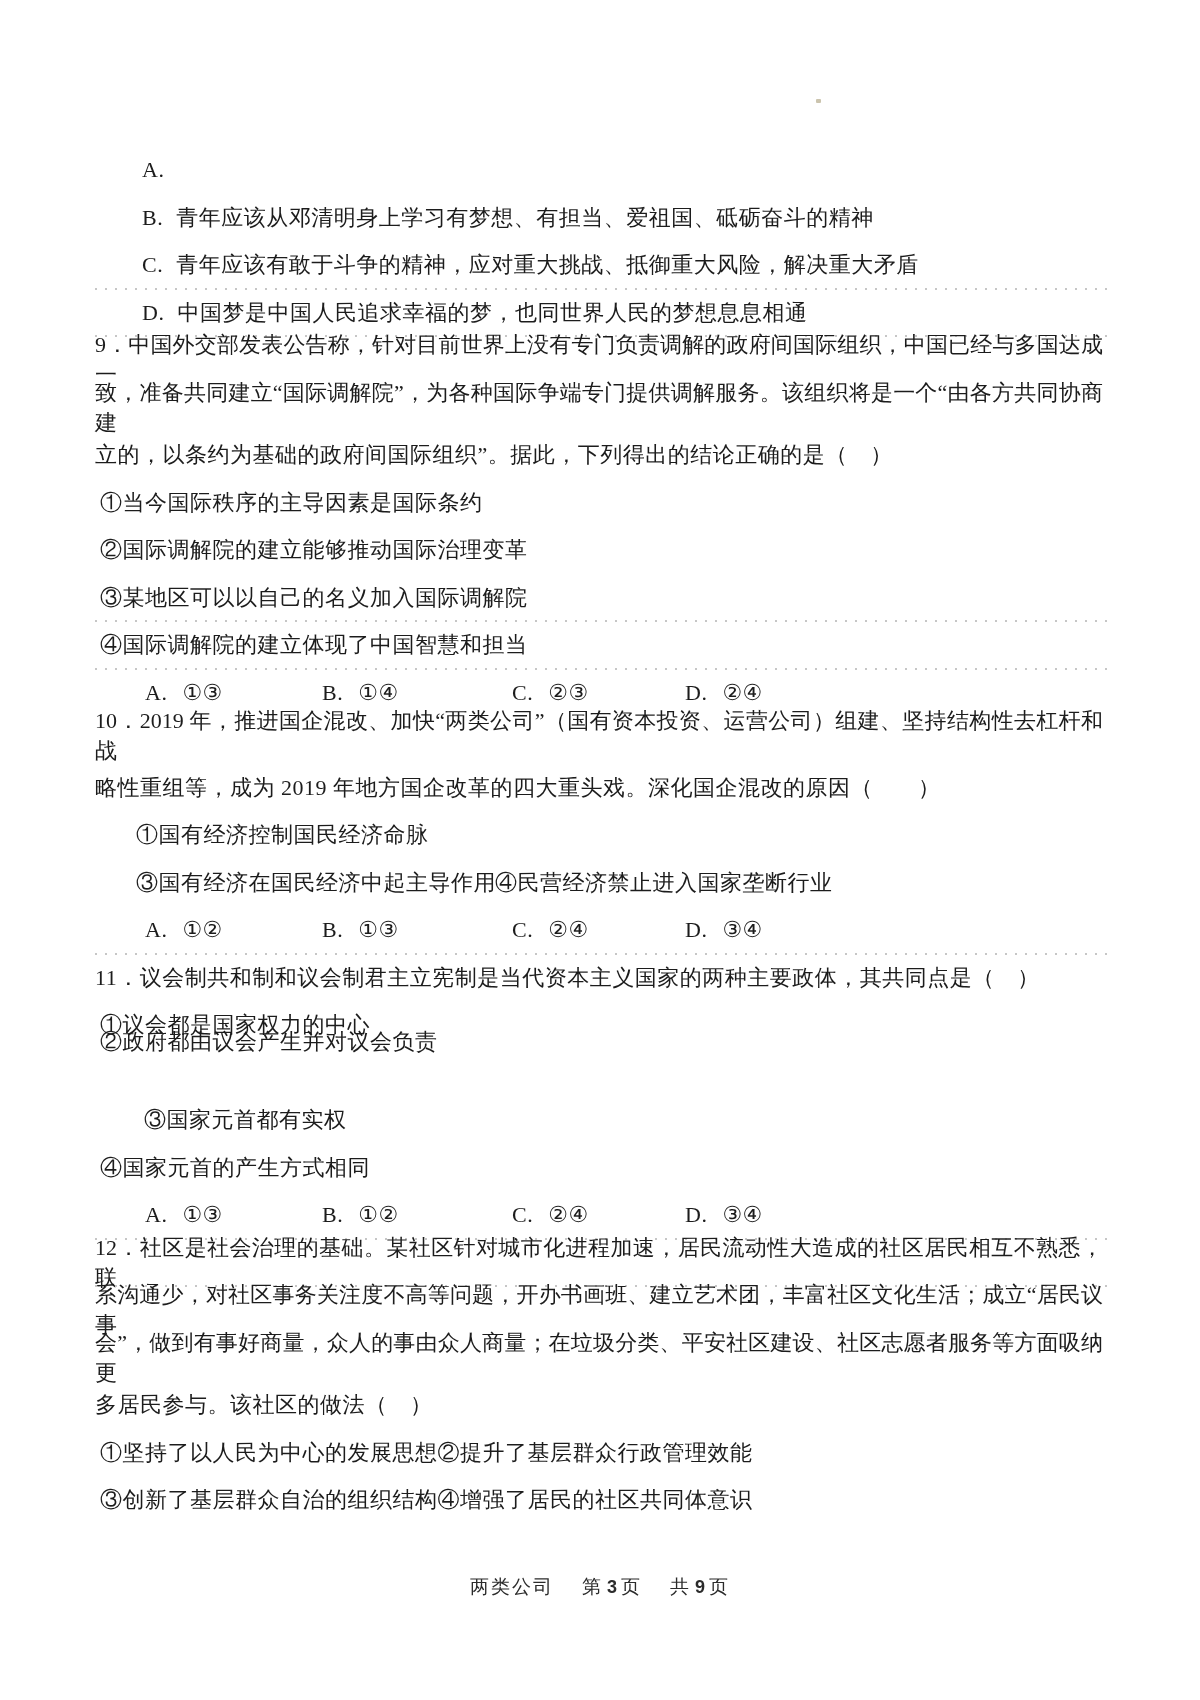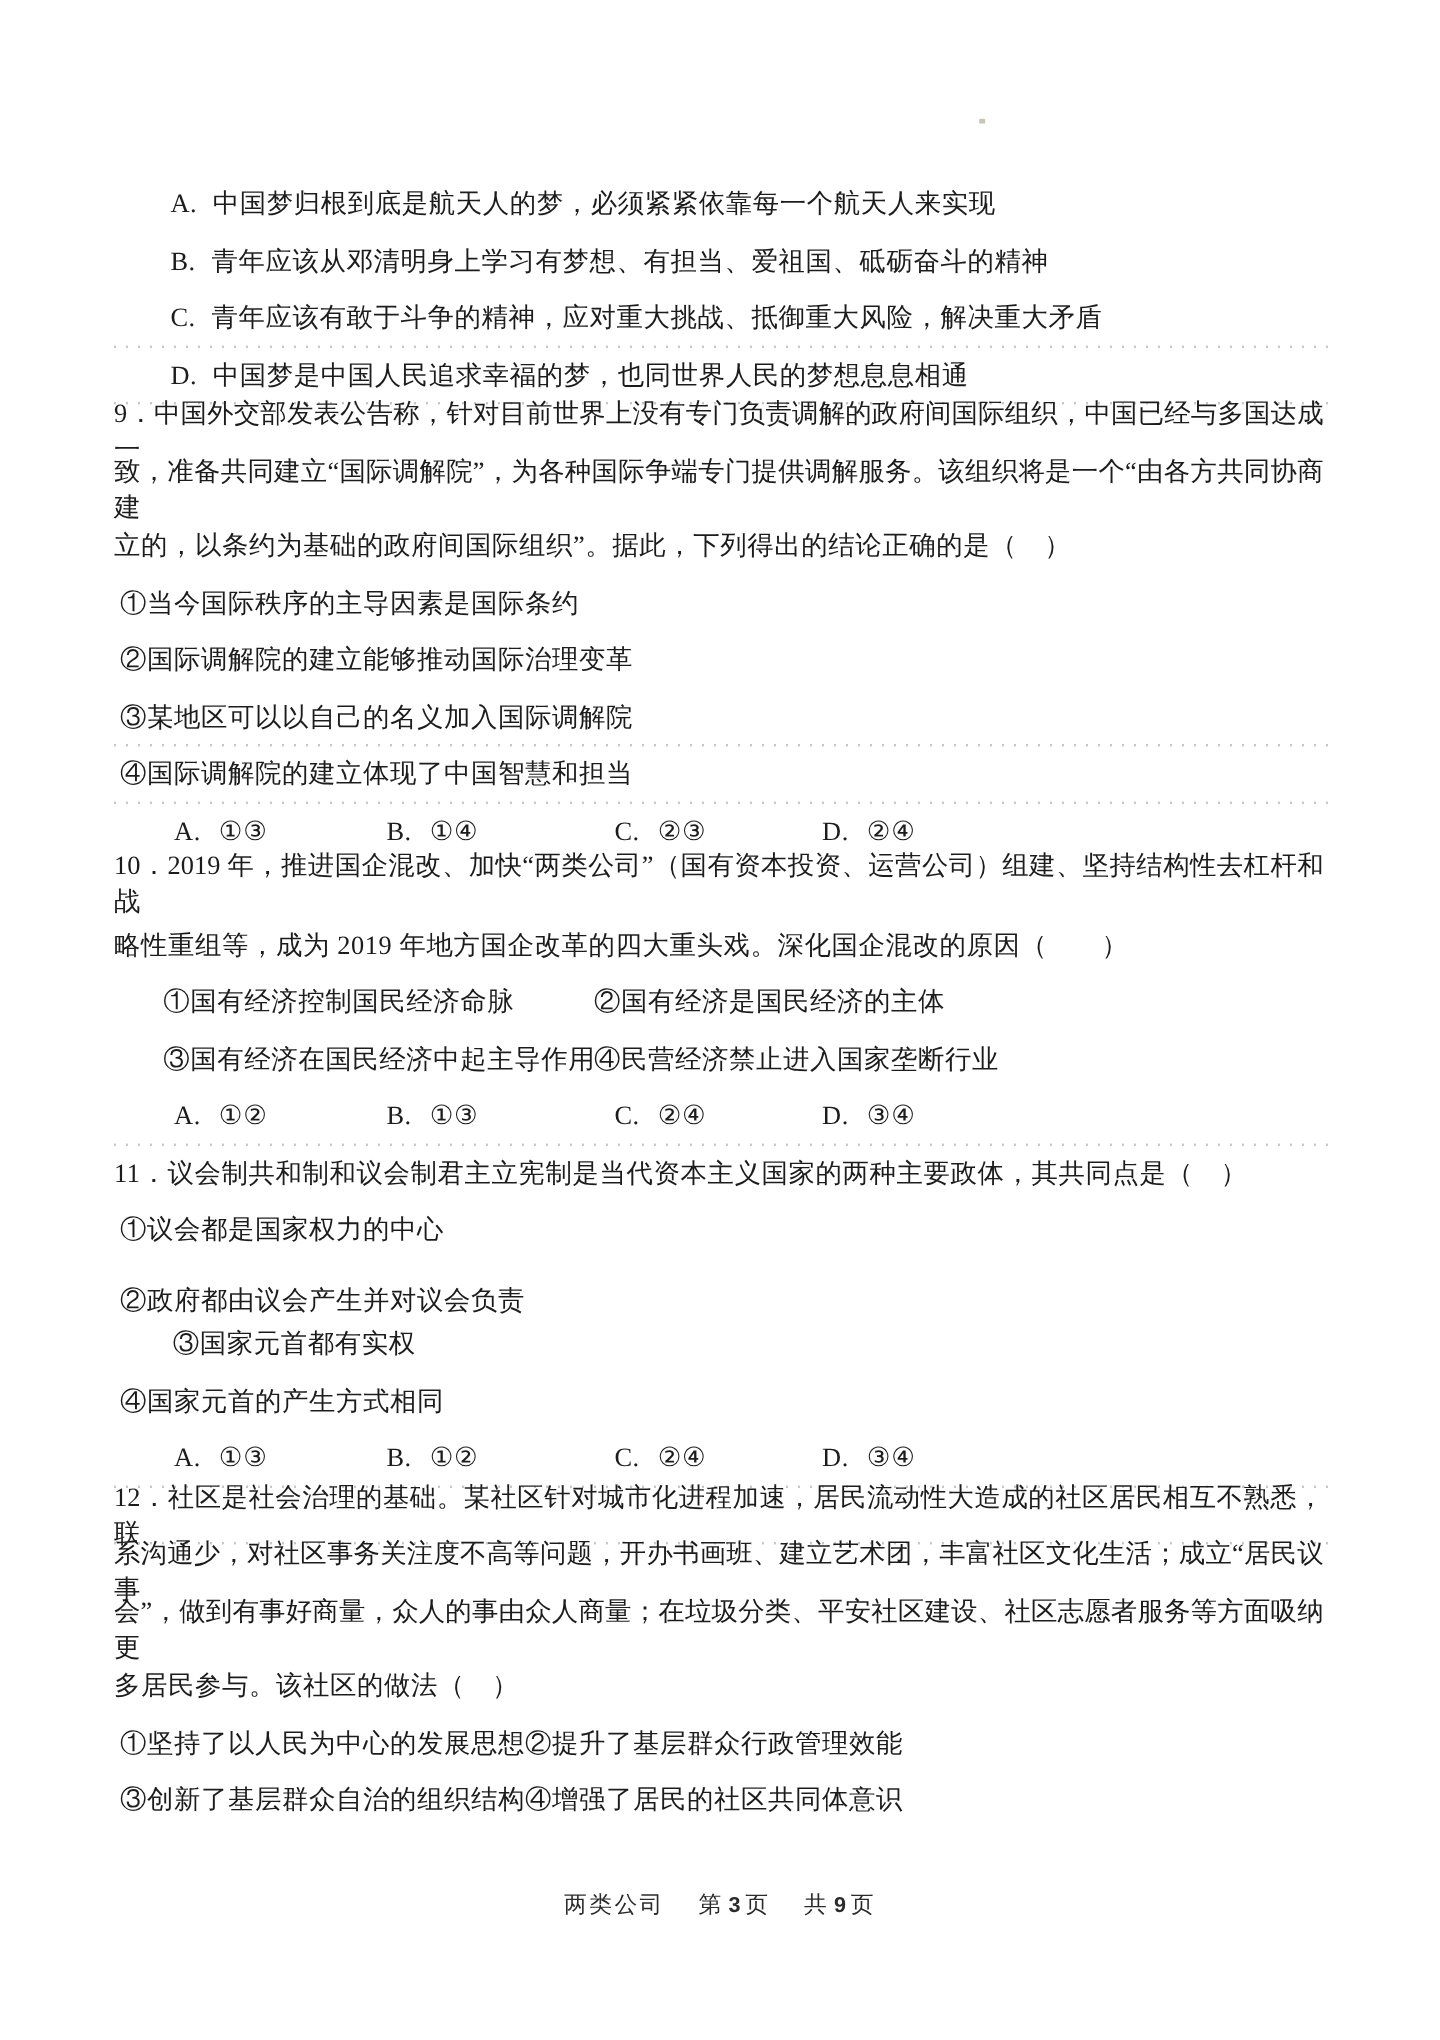--- a/index.html
+++ b/index.html
@@ -56,21 +56,20 @@
     background:#b9b093;border-radius:1px;opacity:.75;
   }
 </style>
 </head>
 <body>
 
 <div id="page">
   <div id="rows-container">
       <div class="row choice" style="top: 146.25px; left: 142px;">
         <span class="choice-label">A.</span>
-        <span class="txt">中国梦归根到底是航天人的梦，必须紧紧依靠每一个航天人来实现</span>
       </div>
       <div class="row choice" style="top: 193.75px; left: 142px;">
         <span class="choice-label">B.</span>
         <span class="txt">青年应该从邓清明身上学习有梦想、有担当、爱祖国、砥砺奋斗的精神</span>
       </div>
       <div class="row choice" style="top: 241.25px; left: 142px;">
         <span class="choice-label">C.</span>
         <span class="txt">青年应该有敢于斗争的精神，应对重大挑战、抵御重大风险，解决重大矛盾</span>
       </div>
       <div class="sep" style="top: 287.75px;"></div>
@@ -121,21 +120,20 @@
         </span>
       </div>
       <div class="row q justify" style="top: 712px; left: 95px;">
         <span class="txt">10．2019 年，推进国企混改、加快“两类公司”（国有资本投资、运营公司）组建、坚持结构性去杠杆和战</span>
       </div>
       <div class="row q" style="top: 763.75px; left: 95px;">
         <span class="txt">略性重组等，成为 2019 年地方国企改革的四大重头戏。深化国企混改的原因（　　）</span>
       </div>
       <div class="row pair" style="top: 811.25px; left: 0px; width: 1200px;">
         <span class="pair-left">①国有经济控制国民经济命脉</span>
-        <span class="pair-right">②国有经济是国民经济的主体</span>
       </div>
       <div class="row pair" style="top: 858.75px; left: 0px; width: 1200px;">
         <span class="pair-left">③国有经济在国民经济中起主导作用</span>
         <span class="pair-right">④民营经济禁止进入国家垄断行业</span>
       </div>
       <div class="row options" style="top: 906.25px; left: 0px; width: 1200px;">
         <span class="opt-item" style="left: 145px;">
           <span class="opt-label">A.</span>
           <span class="opt-value">①②</span>
         </span>
@@ -152,21 +150,21 @@
           <span class="opt-value">③④</span>
         </span>
       </div>
       <div class="sep" style="top: 952.75px;"></div>
       <div class="row q" style="top: 953.75px; left: 95px;">
         <span class="txt">11．议会制共和制和议会制君主立宪制是当代资本主义国家的两种主要政体，其共同点是（　）</span>
       </div>
       <div class="row sub" style="top: 1001.25px; left: 100px;">
         <span class="txt">①议会都是国家权力的中心</span>
       </div>
-      <div class="row sub" style="top: 1060px; left: 100px;">
+      <div class="row sub" style="top: 1018px; left: 100px;">
         <span class="txt">②政府都由议会产生并对议会负责</span>
       </div>
       <div class="row sub" style="top: 1096.25px; left: 100px; margin-left: 44px;">
         <span class="txt">③国家元首都有实权</span>
       </div>
       <div class="row sub" style="top: 1143.75px; left: 100px;">
         <span class="txt">④国家元首的产生方式相同</span>
       </div>
       <div class="row options" style="top: 1191.25px; left: 0px; width: 1200px;">
         <span class="opt-item" style="left: 145px;">

